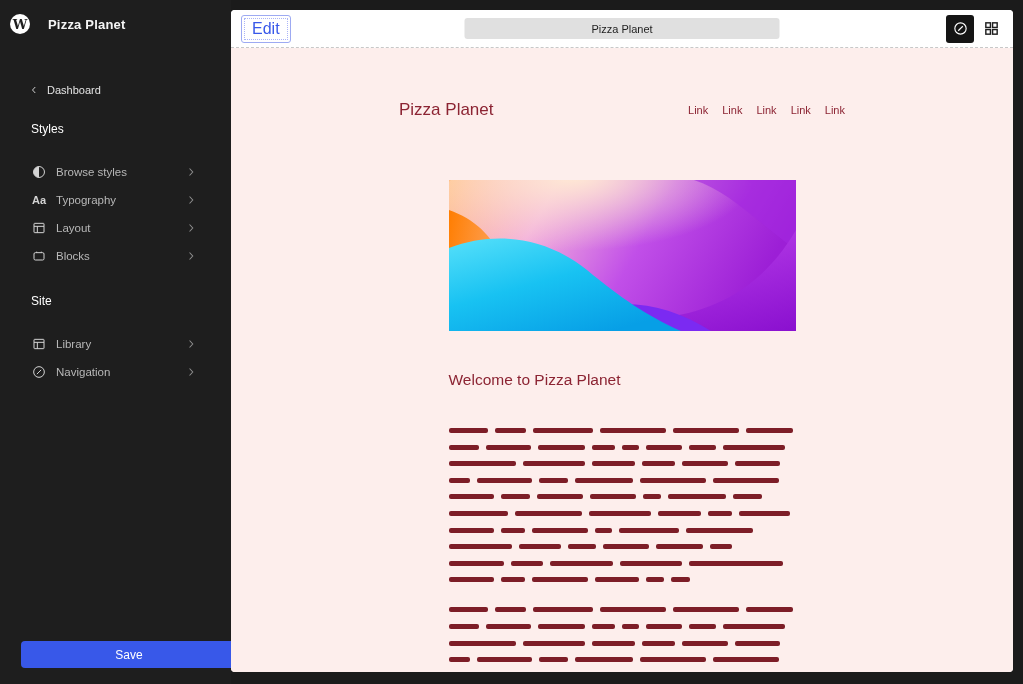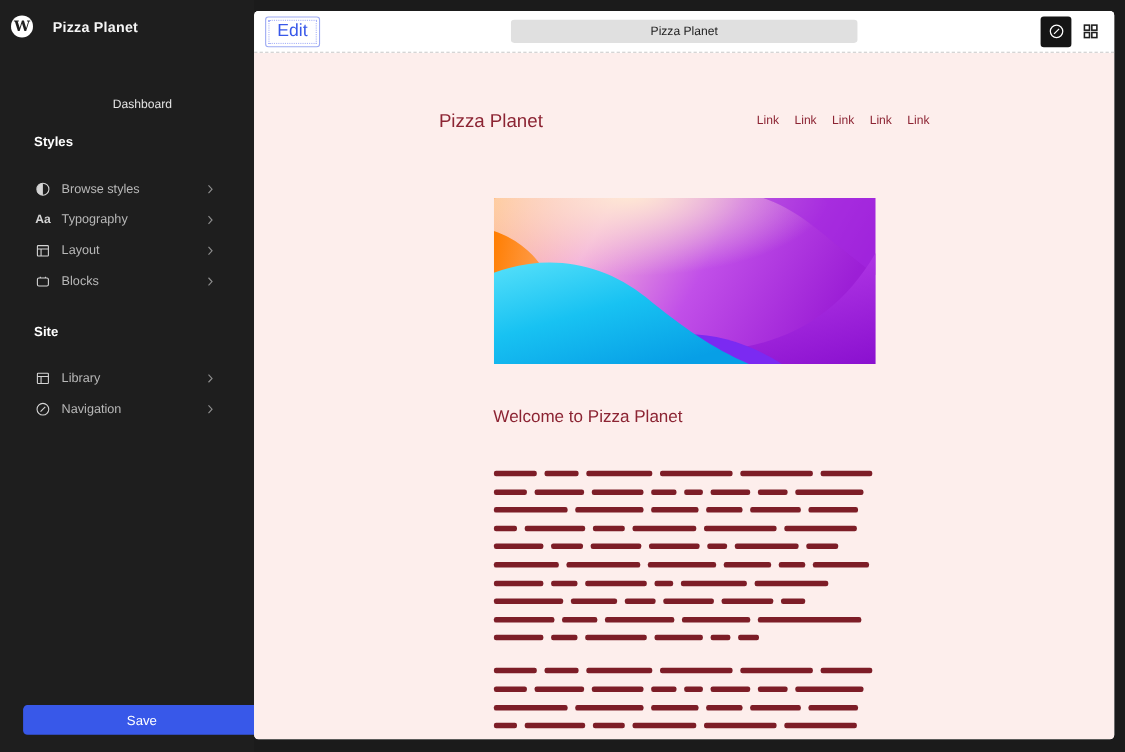--- a/index.html
+++ b/index.html
@@ -13,24 +13,24 @@
   }
   
   .sidebar { position:absolute; left:0; top:0; width:231px; height:684px; background:#1e1e1e; }
   .sidebar-header { display:flex; align-items:center; gap:18px; padding:10px 16px 0 10px; height:38px; }
   .logo {
     width:20px; height:20px; border-radius:50%; background:#ffffff; color:#1e1e1e;
     display:flex; align-items:center; justify-content:center;
     font-family:"DejaVu Serif", serif; font-size:13px; font-weight:bold; flex:none;
   }
   .site-name { font-size:13px; font-weight:bold; color:#f5f5f5; letter-spacing:.2px; }
-  .back-row { display:flex; align-items:center; gap:7px; padding-left:28px; margin-top:44px; height:16px; cursor:pointer;flex-direction:column; }
+  .back-row { display:flex; align-items:center; gap:7px; padding-left:28px; margin-top:44px; height:16px; cursor:pointer; }
   .back-row svg { width:12px; height:12px; color:#cfcfcf; }
   .back-label { font-size:11px; color:#e3e3e3; }
-  .section-heading { font-size:12px; font-weight:bold; color:#ffffff; padding-left:31px; margin-top:24px; }
+  .section-heading { font-size:12px; font-weight:normal; color:#ffffff; padding-left:31px; margin-top:24px; }
   .nav-list { margin-top:22px; }
   .nav-item { height:28px; display:flex; align-items:center; gap:9px; padding:0 33px 0 31px; font-size:11.5px; color:#b8b8b8; cursor:pointer; }
   .nav-item .item-icon { width:16px; height:16px; flex:none; color:#d4d4d4; display:flex; align-items:center; justify-content:center; }
   .nav-item .item-icon svg { width:16px; height:16px; }
   .aa-glyph { font-size:11px; font-weight:bold; color:#d4d4d4; letter-spacing:0; }
   .nav-item .item-label { flex:1; }
   .chev { width:14px; height:14px; color:#8d8d8d; flex:none; }
   .save-btn {
     position:absolute; left:21px; bottom:16px; width:216px; height:27px;
     background:#3858e9; border:none; border-radius:4px; color:#fff; font-size:12px;

